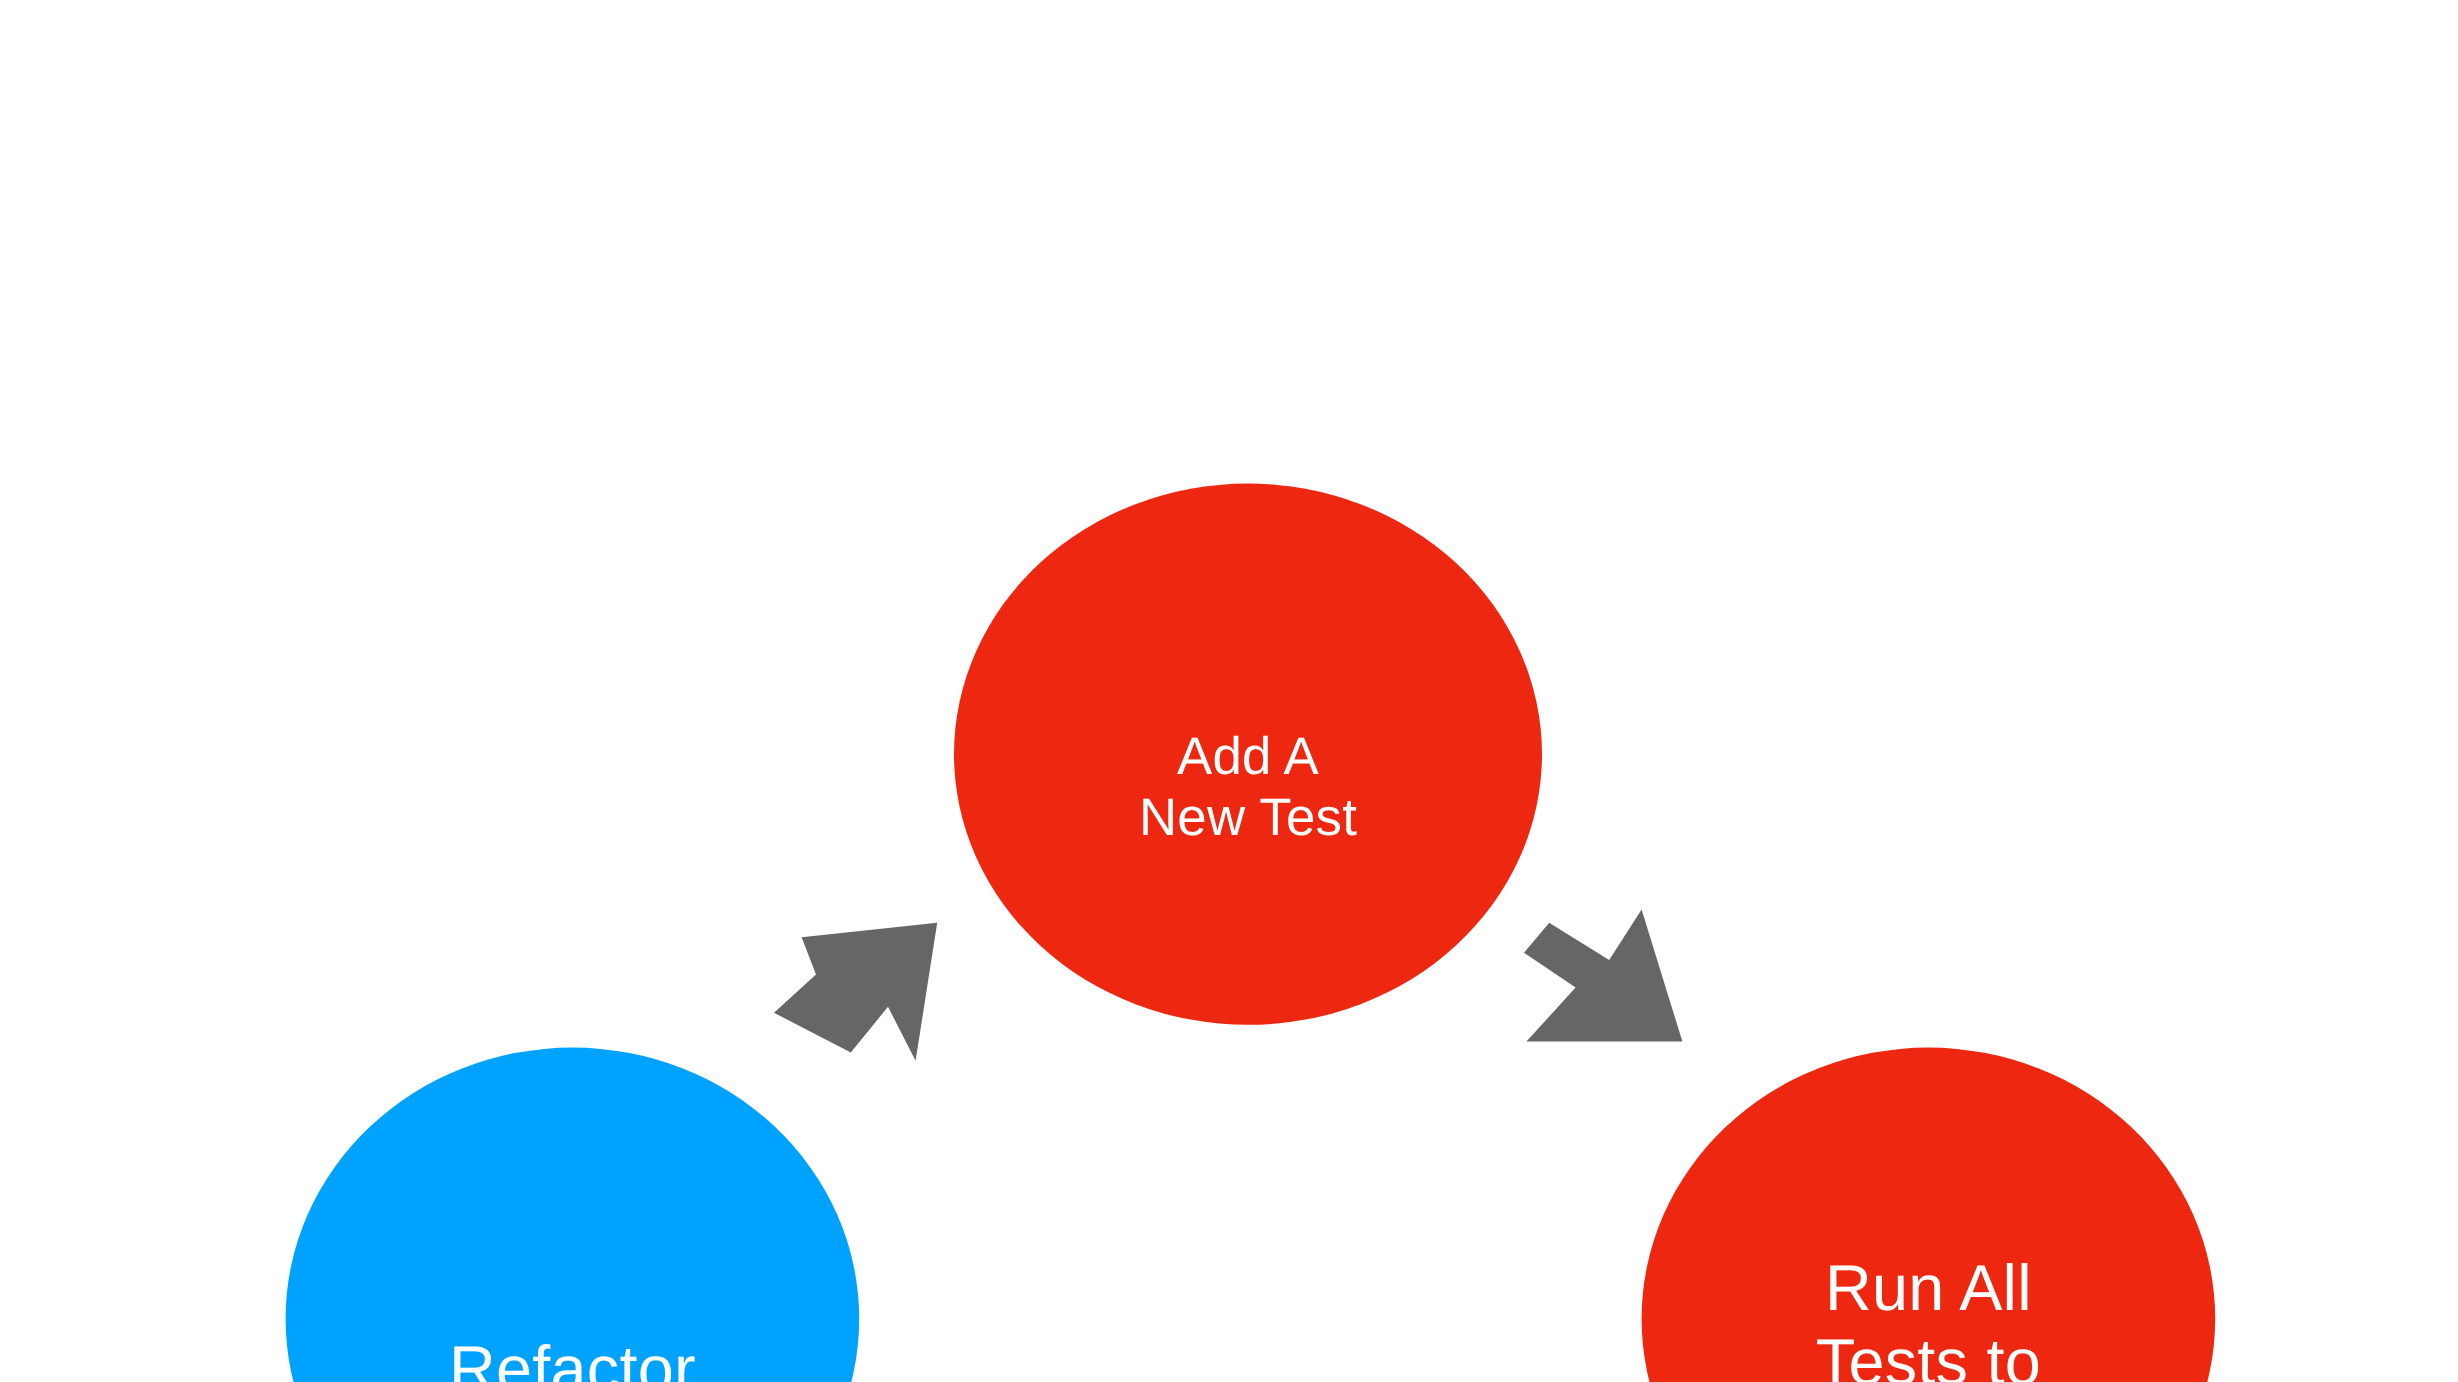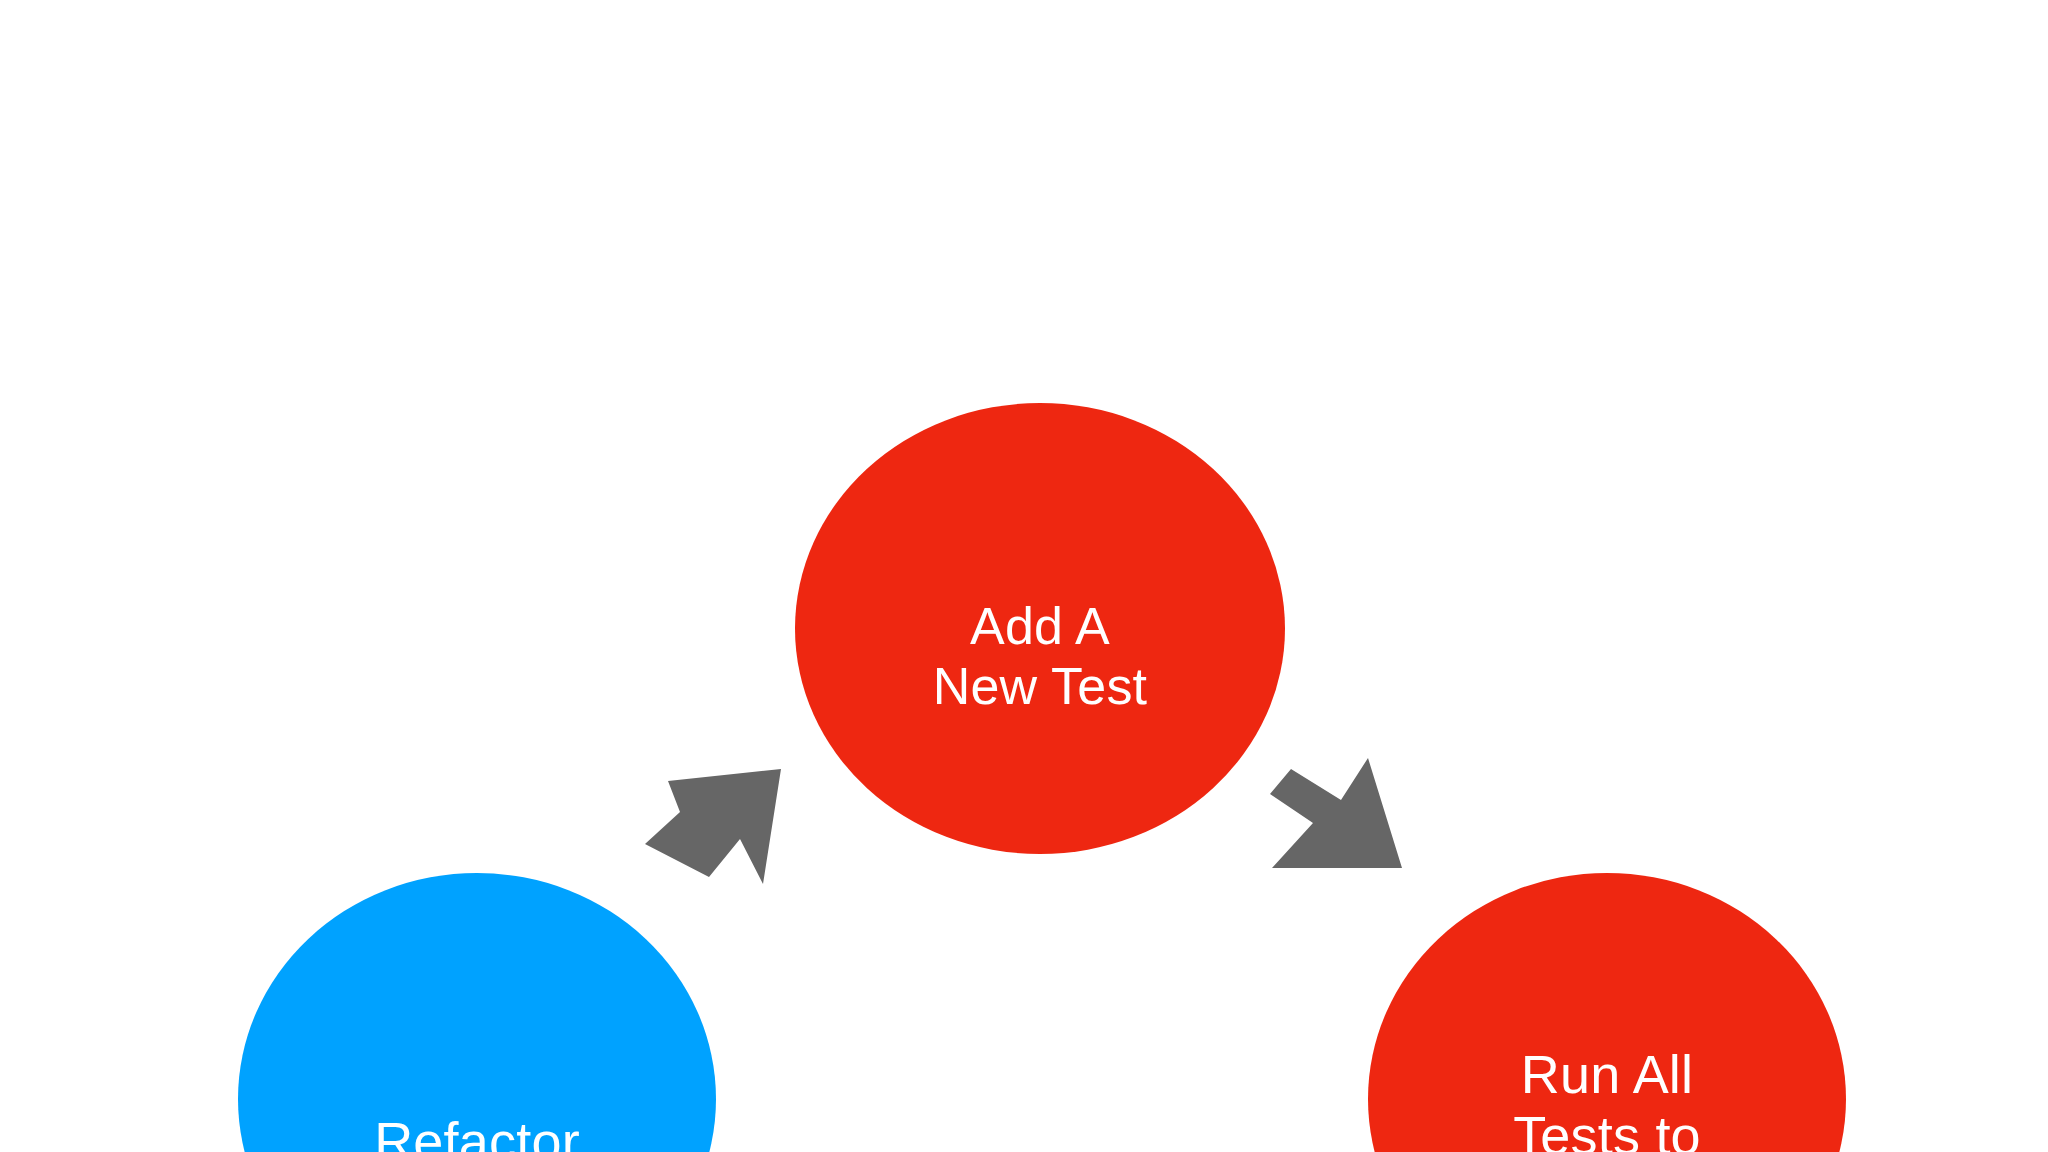--- a/index.html
+++ b/index.html
@@ -35,21 +35,21 @@
 
   
   #node-add-new-test {
     left: 795px;
     top: 403px;
     width: 490px;
     height: 451px;
     background: #ee2711;
   }
   #node-add-new-test .node-label {
-    font-size: 52px;
+    font-size: 44px;
     margin-top: 56px;
   }
 
   
   #node-refactor {
     left: 238px;
     top: 873px;
     width: 478px;
     height: 452px;
     background: #00a2ff;

